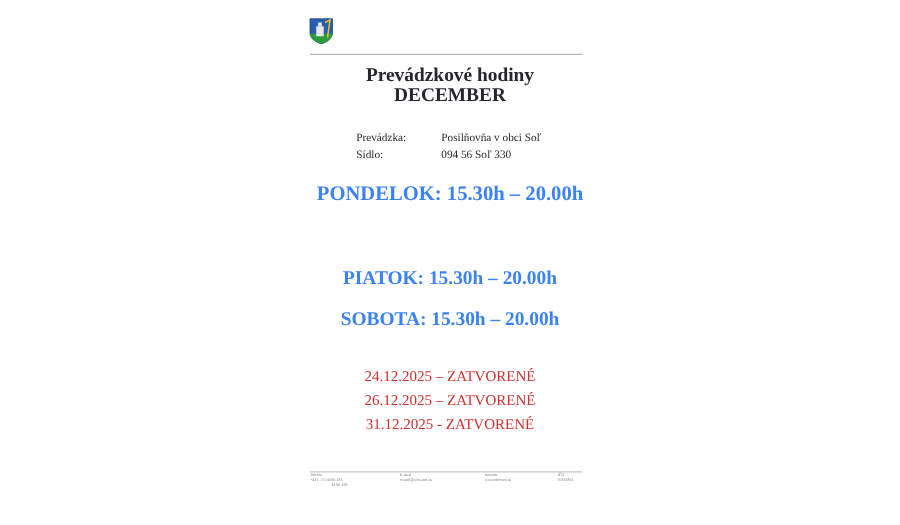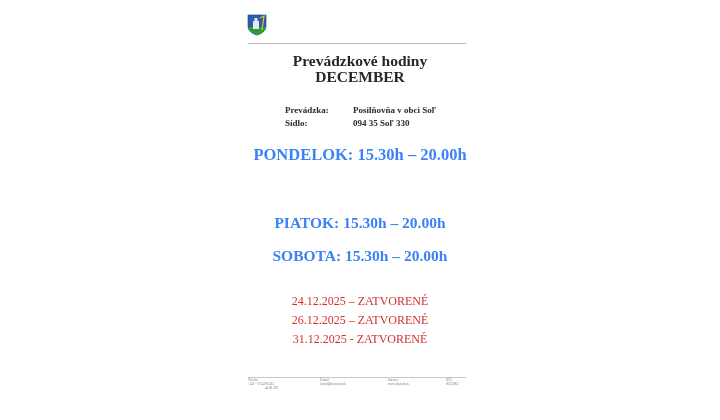--- a/index.html
+++ b/index.html
@@ -10,21 +10,21 @@
     .page { position: absolute; left: 240px; top: 0; width: 240px; height: 420px; }
     .header { position: absolute; left: 7px; top: 13px; width: 228px; height: 24px; display: flex; align-items: center; }
     .crest { width: 20px; height: 22px; margin-right: 8px; }
     .header-text { font-size: 8.6px; font-weight: bold; color: #1e1e28; white-space: nowrap; }
     .header-line { position: absolute; left: 8px; top: 43px; width: 218px; height: 1px; background: #b8b8b8; }
 
     .title { position: absolute; left: 0; width: 240px; text-align: center; font-weight: bold; color: #26262e; }
     .title1 { top: 52px; font-size: 15.5px; }
     .title2 { top: 68px; font-size: 15.5px; }
 
-    .info { position: absolute; left: 45px; top: 104px; font-size: 9px; font-weight: bold; color: #2a2a30; line-height: 13px; }
+    .info { position: absolute; left: 45px; top: 104px; font-size: 9px; font-weight: normal; color: #2a2a30; line-height: 13px; }
     .info-row { display: flex; }
     .info-label { width: 68px; }
 
     .day { position: absolute; left: 0; width: 240px; text-align: center; font-weight: bold; font-size: 15.5px; color: #3b82f6; white-space: nowrap; }
     .day0 { top: 145px; font-size: 16.5px; }
     .day1 { top: 180px; }
     .day2 { top: 214px; }
     .day3 { top: 247px; }
 
     .closed { position: absolute; left: 0; width: 240px; text-align: center; font-size: 12px; color: #d32f2f; white-space: nowrap; }
@@ -59,21 +59,21 @@
   <div class="title title2">DECEMBER</div>
   <div class="title title1">Prevádzkové hodiny</div>
 
   <div class="info">
     <div class="info-row">
       <span class="info-label">Prevádzka:</span>
       <span>Posilňovňa v obci Soľ</span>
     </div>
     <div class="info-row">
       <span class="info-label">Sídlo:</span>
-      <span>094 35 Soľ 330</span>
+      <span>094 56 Soľ 330</span>
     </div>
   </div>
 
   <div class="day day0">PONDELOK: 15.30h – 20.00h</div>
   <div class="day day2">PIATOK: 15.30h – 20.00h</div>
   <div class="day day3">SOBOTA: 15.30h – 20.00h</div>
 
   <div class="closed closed0">24.12.2025 – ZATVORENÉ</div>
   <div class="closed closed1">26.12.2025 – ZATVORENÉ</div>
   <div class="closed closed2">31.12.2025 - ZATVORENÉ</div>

